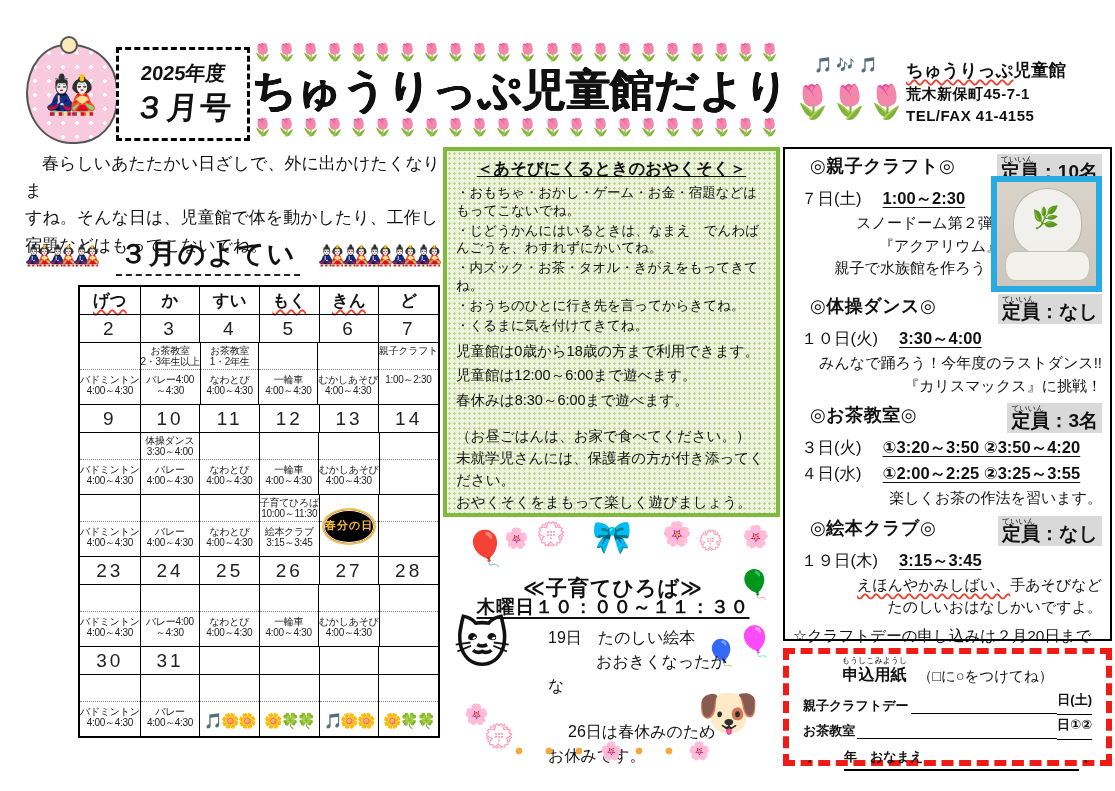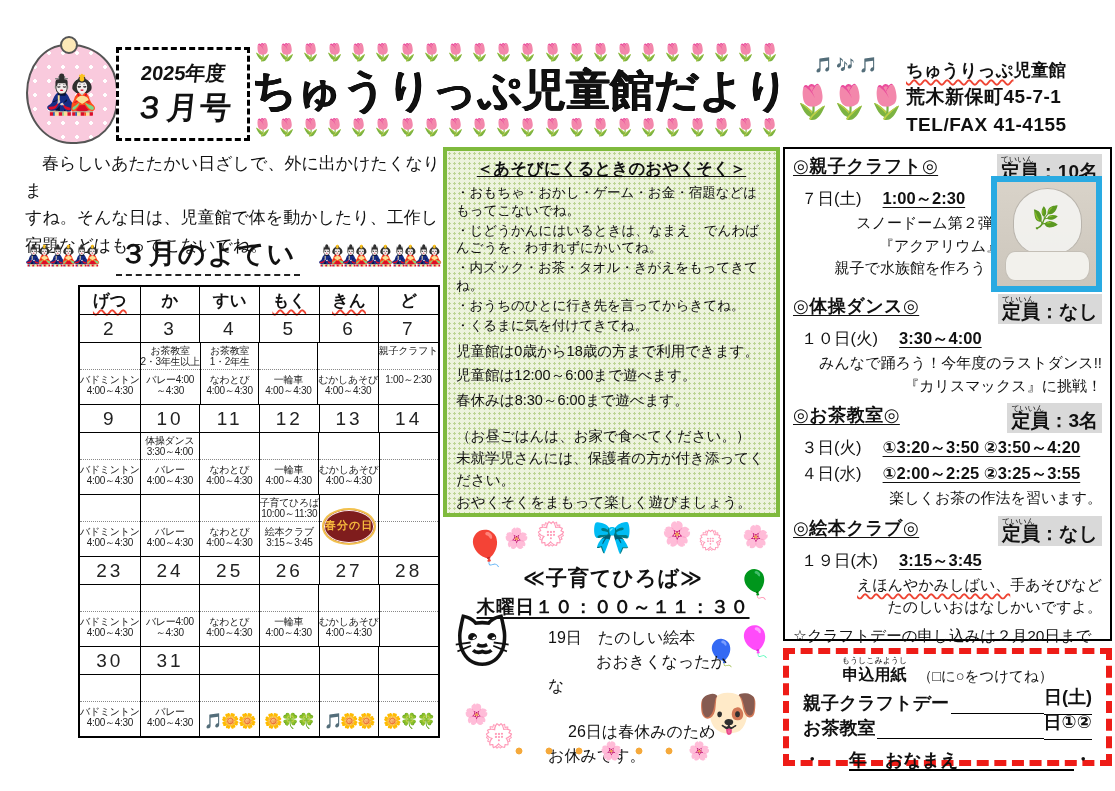--- a/index.html
+++ b/index.html
@@ -19,21 +19,21 @@
   #issue-box .month{font-size:31px;font-weight:bold;transform:skewX(-6deg);letter-spacing:2px;}
   #title-band{left:252px;top:42px;width:532px;text-align:center;}
   .tulip-row{font-size:17px;letter-spacing:3px;line-height:21px;height:21px;overflow:hidden;white-space:nowrap;}
   #main-title{font-size:44px;font-weight:900;letter-spacing:0px;line-height:54px;white-space:nowrap;
     text-shadow:0.6px 0 #000, -0.6px 0 #000;}
   #header-tulips{left:788px;top:56px;width:120px;height:84px;text-align:center;}
   #header-tulips .notes{font-size:15px;letter-spacing:4px;line-height:18px;}
   #header-tulips .tulips{font-size:33px;letter-spacing:-4px;line-height:56px;}
   #contact{left:906px;top:58px;width:208px;font-weight:bold;line-height:1.45;}
   #contact .l1{font-size:17.5px;}
-  #contact .l2,#contact .l3{font-size:19px;letter-spacing:0.5px;}
+  #contact .l2,#contact .l3{font-size:15px;letter-spacing:0.5px;}
   .red-wavy{text-decoration:underline;text-decoration-style:wavy;text-decoration-color:#e43;
     text-decoration-thickness:1.5px;text-underline-offset:3px;}
 
   
   #intro{left:25px;top:150px;width:420px;font-size:17px;line-height:1.6;}
   #schedule-heading-row{left:25px;top:226px;width:415px;height:60px;display:flex;align-items:center;justify-content:space-between;}
   #schedule-heading{font-size:27px;font-weight:bold;border-bottom:2.5px dashed #222;padding:0 4px 2px;letter-spacing:2px;}
   .dolls{font-size:22px;letter-spacing:-3px;white-space:nowrap;}
 
   
@@ -43,56 +43,56 @@
   .cal-row > div:first-child{border-left:none;}
   .cal-dates > div,.cal-events > div{border-top:1.5px solid #000;}
   .cal-h{height:27px;line-height:26px;text-align:center;font-weight:bold;font-size:16.5px;}
   .cal-d{height:28px;line-height:28px;text-align:center;font-size:19px;letter-spacing:3px;color:#222;}
   .cal-d.red{color:#e33224;}
   .cal-e{height:62px;position:relative;}
   .cal-et{height:26px;padding-top:2px;box-sizing:border-box;overflow:hidden;}
   .cal-eb{height:36px;border-top:1.3px dotted #888;box-sizing:border-box;padding-top:4px;overflow:hidden;}
   .cal-line{font-size:10px;line-height:11px;text-align:center;color:#222;letter-spacing:-0.3px;white-space:nowrap;}
   .cal-art{font-size:15px;line-height:30px;text-align:center;letter-spacing:-2px;}
-  .banner{position:absolute;left:2px;right:2px;top:13px;height:33px;background:#7f1d1d;
+  .banner{position:absolute;left:2px;right:2px;top:13px;height:33px;background:#000000;
     border:2px solid #f2c14e;border-radius:50%;color:#f6b93d;font-weight:bold;font-size:11px;
     line-height:31px;text-align:center;letter-spacing:1px;box-shadow:0 0 0 1px #fce8ef inset;}
 
   
   #rules{left:443px;top:147px;width:337px;height:370px;border:4px solid #7fba3d;box-sizing:border-box;
     background-color:#edf3dd;background-image:radial-gradient(#bcd492 1px,transparent 1.3px);background-size:5px 5px;
     padding:5px 9px;}
   #rules-title{text-align:center;font-weight:bold;font-size:16.5px;text-decoration:underline;text-underline-offset:2px;margin:2px 0 4px;}
   #rules ul{margin:0;padding:0;list-style:none;}
   #rules li{font-size:13.5px;line-height:1.32;margin-bottom:2px;}
   #rules li::before{content:"・";}
   .rules-info{font-size:14.5px;line-height:1.7;margin-top:4px;}
   .rules-notes{font-size:14.5px;line-height:1.5;margin-top:14px;}
 
   
   #kosodate{left:450px;top:520px;width:326px;height:250px;}
-  #kosodate .title{position:absolute;left:0;right:0;top:44px;text-align:center;font-size:21px;font-weight:bold;letter-spacing:1px;}
+  #kosodate .title{position:absolute;left:0;right:0;top:54px;text-align:center;font-size:21px;font-weight:bold;letter-spacing:1px;}
   #kosodate .sched{position:absolute;left:0;right:0;top:74px;text-align:center;font-size:18.5px;font-weight:bold;
     text-decoration:underline;text-decoration-thickness:2px;text-underline-offset:4px;letter-spacing:1px;}
   #kosodate .body{position:absolute;left:98px;top:106px;width:185px;font-size:16px;line-height:1.5;}
   #kosodate .closed{margin-top:22px;margin-left:20px;}
   .deco{position:absolute;}
   .ribbon-blue{filter:hue-rotate(190deg) saturate(2);}
   .bal-green{filter:hue-rotate(130deg);}
   .bal-blue{filter:hue-rotate(230deg);}
   .bal-pink{filter:hue-rotate(300deg) brightness(1.25);}
   #kosodate .dots{position:absolute;left:64px;right:72px;bottom:14px;height:10px;
     background-image:radial-gradient(circle at 5px 5px,#f5a93b 3.2px,transparent 3.7px);
     background-size:30px 10px;background-repeat:repeat-x;}
 
   
   #events-box{left:783px;top:147px;width:329px;height:494px;border:2px solid #000;box-sizing:border-box;padding:5px 8px 0;}
   .event-sec{margin-bottom:6px;position:relative;}
   .event-head{display:flex;justify-content:space-between;align-items:flex-start;}
-  .event-name{font-weight:bold;font-size:18px;text-decoration:underline;text-underline-offset:3px;letter-spacing:0.5px;}
+  .event-name{font-weight:bold;font-size:18px;text-underline-offset:3px;letter-spacing:0.5px;margin-left:17px;}
   .cap{background:#d9d9d9;padding:1px 4px 2px;text-align:left;}
   .cap-furi{display:block;font-size:8px;line-height:9px;}
   .cap-label{font-size:19px;font-weight:bold;line-height:15px;}
   .ev-row{font-size:16.5px;margin:4px 0 2px 8px;}
   .ev-time{text-decoration:underline;text-underline-offset:3px;font-weight:600;}
   .ev-desc{font-size:15px;line-height:1.5;margin:2px 0 0 12px;text-align:right;}
   #craft-photo{position:absolute;top:22px;right:0;width:99px;height:104px;border:6px solid #29aae2;
     background:linear-gradient(#d9d3c9,#ccc6bc);}
   #craft-photo .dome{position:absolute;left:16%;top:6%;width:68%;height:62%;background:rgba(246,246,243,0.85);
     border:1px solid #b9b4ac;border-radius:50% 50% 42% 42%;}
@@ -101,21 +101,21 @@
   #craft-photo .sprig{position:absolute;left:0;right:0;top:22%;text-align:center;font-size:22px;}
   #craft-note{font-size:15.5px;line-height:1.45;margin:4px 0 0 0;font-weight:500;}
 
   
   #form-box{left:783px;top:648px;width:329px;height:118px;border:6px dashed #ee1c17;box-sizing:border-box;
     padding:3px 14px 0;background:#fff;}
   #form-title-row{text-align:center;margin-bottom:4px;}
   #form-title{display:inline-block;font-weight:bold;font-size:16px;vertical-align:bottom;}
   #form-title .furi{display:block;font-size:8px;line-height:8px;font-weight:normal;text-align:center;}
   #form-hint{font-size:14.5px;margin-left:6px;}
-  .form-row{display:flex;align-items:flex-end;font-size:18px;font-weight:600;height:25px;justify-content:center;}
+  .form-row{display:flex;align-items:flex-end;font-size:13px;font-weight:600;height:25px;justify-content:center;}
   .form-row .blank{flex:1;border-bottom:1.8px solid #000;margin:0 0 1px 2px;height:18px;}
   .form-row .suffix{border-bottom:1.8px solid #000;padding-bottom:5px;}
   .name-row{margin-top:6px;}
   .name-row .pre{margin-right:28px;}
   .name-row .mid{border-bottom:2px solid #000;flex:1;display:flex;height:20px;padding-bottom:1px;}
 </style>
 </head>
 <body>
 
 <div class="abs" id="hina-badge">

